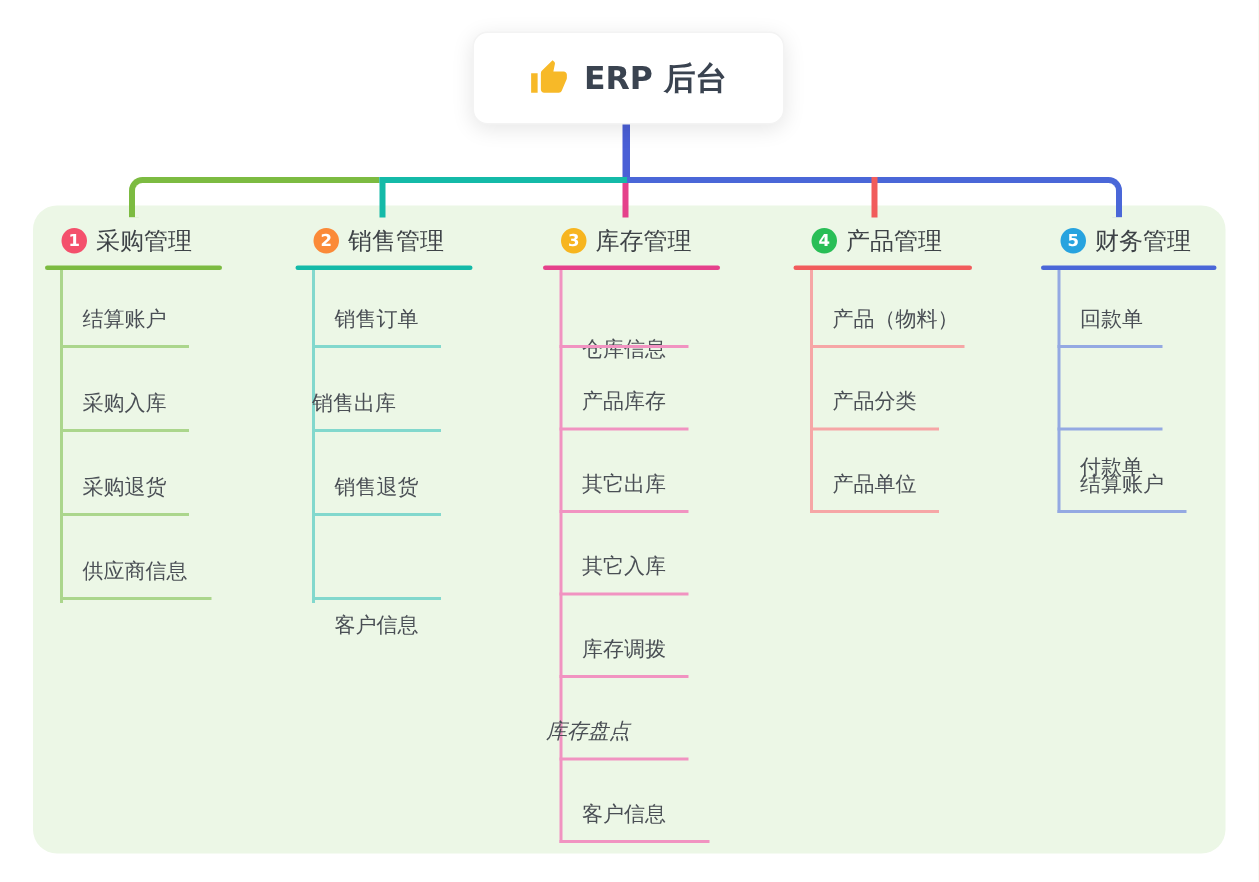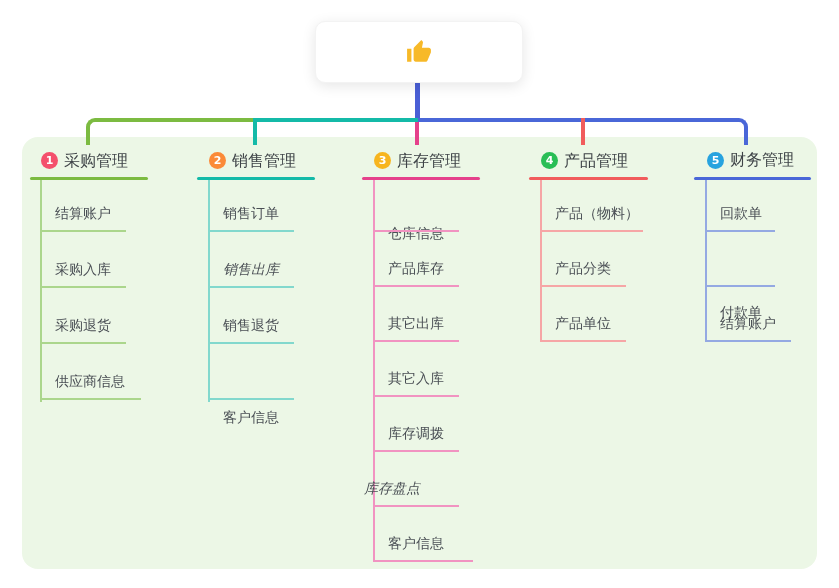--- a/index.html
+++ b/index.html
@@ -51,20 +51,21 @@
   .b4-main{background:#f15c5c}.b4-light{background:#f6a6a6}.badge4{background:#29be56}
   .b5-main{background:#4a67d8}.b5-light{background:#94a9e2}.badge5{background:#27a3df}
 </style>
 </head>
 <body>
 
 <div class="abs root-node">
   <svg width="26" height="26" viewBox="0 0 24 24">
     <path fill="#f7b928" d="M1 21h4V9H1v12zM23 10c0-1.1-.9-2-2-2h-6.31l.95-4.57.03-.32c0-.41-.17-.79-.44-1.06L14.17 1 7.59 7.59C7.22 7.95 7 8.45 7 9v10c0 1.1.9 2 2 2h9c.83 0 1.54-.5 1.84-1.22l3.02-7.05c.09-.23.14-.47.14-.73v-2z"></path>
   </svg>
+  <span>ERP 后台</span>
 </div>
 
 <div class="abs conn trunk"></div>
 <div class="abs conn bus-left"></div>
 <div class="abs conn bus-mid"></div>
 <div class="abs conn bus-right"></div>
 <div class="abs conn drop-3"></div>
 <div class="abs conn drop-4"></div>
 
 <div class="abs board"></div>
@@ -81,21 +82,21 @@
 <div class="abs sline b1-light" style="left:40px;top:342px;width:86px;"></div>
 <div class="abs clabel" style="left:55px;top:371px;">供应商信息</div>
 <div class="abs sline b1-light" style="left:40px;top:398px;width:101px;"></div>
 
 <div class="abs badge badge2" style="left:209px;top:152px;">2</div>
 <div class="abs hlabel" style="left:232px;top:151px;">销售管理</div>
 <div class="abs hline b2-main" style="left:197px;top:177px;width:118px;"></div>
 <div class="abs vline b2-light" style="left:208px;top:180px;height:222px;"></div>
 <div class="abs clabel" style="left:223px;top:203px;">销售订单</div>
 <div class="abs sline b2-light" style="left:208px;top:230px;width:86px;"></div>
-<div class="abs clabel" style="left:223px;top:259px;font-style:italic;">销售出库</div>
+<div class="abs clabel" style="left:208px;top:259px;">销售出库</div>
 <div class="abs sline b2-light" style="left:208px;top:286px;width:86px;"></div>
 <div class="abs clabel" style="left:223px;top:315px;">销售退货</div>
 <div class="abs sline b2-light" style="left:208px;top:342px;width:86px;"></div>
 <div class="abs clabel" style="left:223px;top:371px;margin-top:36px;">客户信息</div>
 <div class="abs sline b2-light" style="left:208px;top:398px;width:86px;"></div>
 
 <div class="abs badge badge3" style="left:374px;top:152px;">3</div>
 <div class="abs hlabel" style="left:397px;top:151px;">库存管理</div>
 <div class="abs hline b3-main" style="left:362px;top:177px;width:118px;"></div>
 <div class="abs vline b3-light" style="left:373px;top:180px;height:382px;"></div>
@@ -119,21 +120,21 @@
 <div class="abs hline b4-main" style="left:529px;top:177px;width:119px;"></div>
 <div class="abs vline b4-light" style="left:540px;top:180px;height:162px;"></div>
 <div class="abs clabel" style="left:555px;top:203px;">产品（物料）</div>
 <div class="abs sline b4-light" style="left:540px;top:230px;width:103px;"></div>
 <div class="abs clabel" style="left:555px;top:258px;">产品分类</div>
 <div class="abs sline b4-light" style="left:540px;top:285px;width:86px;"></div>
 <div class="abs clabel" style="left:555px;top:313px;">产品单位</div>
 <div class="abs sline b4-light" style="left:540px;top:340px;width:86px;"></div>
 
 <div class="abs badge badge5" style="left:707px;top:152px;">5</div>
-<div class="abs hlabel" style="left:730px;top:151px;font-family:Liberation Mono, monospace;">财务管理</div>
+<div class="abs hlabel" style="left:730px;top:151px;">财务管理</div>
 <div class="abs hline b5-main" style="left:694px;top:177px;width:117px;"></div>
 <div class="abs vline b5-light" style="left:705px;top:180px;height:162px;"></div>
 <div class="abs clabel" style="left:720px;top:203px;">回款单</div>
 <div class="abs sline b5-light" style="left:705px;top:230px;width:70px;"></div>
 <div class="abs clabel" style="left:720px;top:258px;margin-top:44px;">付款单</div>
 <div class="abs sline b5-light" style="left:705px;top:285px;width:70px;"></div>
 <div class="abs clabel" style="left:720px;top:313px;">结算账户</div>
 <div class="abs sline b5-light" style="left:705px;top:340px;width:86px;"></div>
 
 </body></html>

